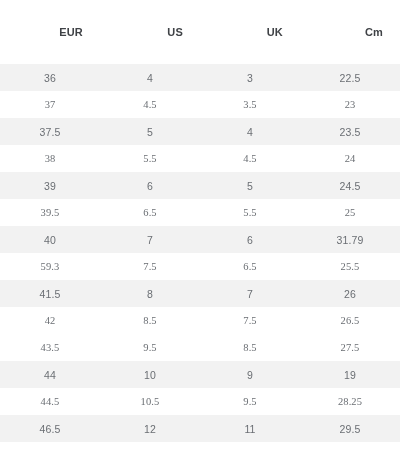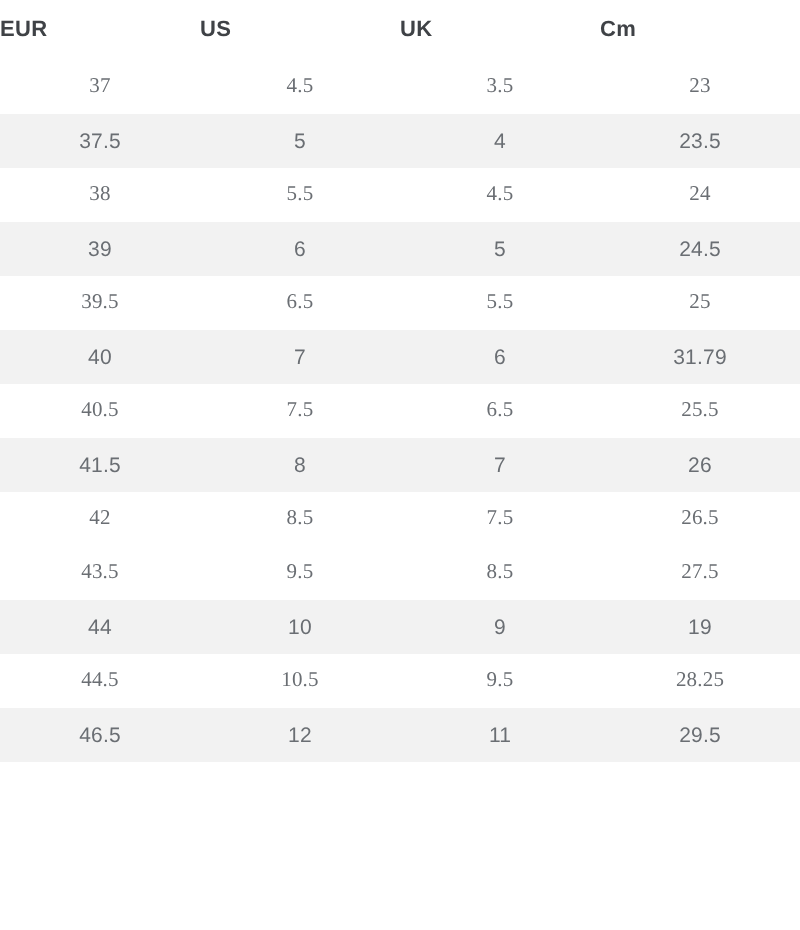--- a/index.html
+++ b/index.html
@@ -22,23 +22,23 @@
   }
   .size-table col {
     width: 25%;
   }
   .size-table thead th {
     height: 30px;
     background: #ffffff;
     color: #3f4246;
     font-size: 11px;
     font-weight: bold;
-    text-align: left;
+    text-align: right;
     vertical-align: middle;
-    padding: 0;
+    padding: 17px;
     letter-spacing: 0.2px;
   }
   .size-table tbody td {
     height: 27px;
     color: #6a6e73;
     font-size: 10.5px;
     font-weight: normal;
     text-align: center;
     vertical-align: middle;
     padding: 0;
@@ -64,20 +64,26 @@
   </colgroup>
   <thead>
     <tr>
       <th>EUR</th>
       <th>US</th>
       <th>UK</th>
       <th>Cm</th>
     </tr>
   </thead>
   <tbody>
+      <tr class="odd-row">
+        <td>36</td>
+        <td>4</td>
+        <td>3</td>
+        <td>22.5</td>
+      </tr>
       <tr class="even-row">
         <td>37</td>
         <td>4.5</td>
         <td>3.5</td>
         <td>23</td>
       </tr>
       <tr class="odd-row">
         <td>37.5</td>
         <td>5</td>
         <td>4</td>
@@ -101,21 +107,21 @@
         <td>5.5</td>
         <td>25</td>
       </tr>
       <tr class="odd-row">
         <td>40</td>
         <td>7</td>
         <td>6</td>
         <td>31.79</td>
       </tr>
       <tr class="even-row">
-        <td>40.5</td>
+        <td>59.3</td>
         <td>7.5</td>
         <td>6.5</td>
         <td>25.5</td>
       </tr>
       <tr class="odd-row">
         <td>41.5</td>
         <td>8</td>
         <td>7</td>
         <td>26</td>
       </tr>

